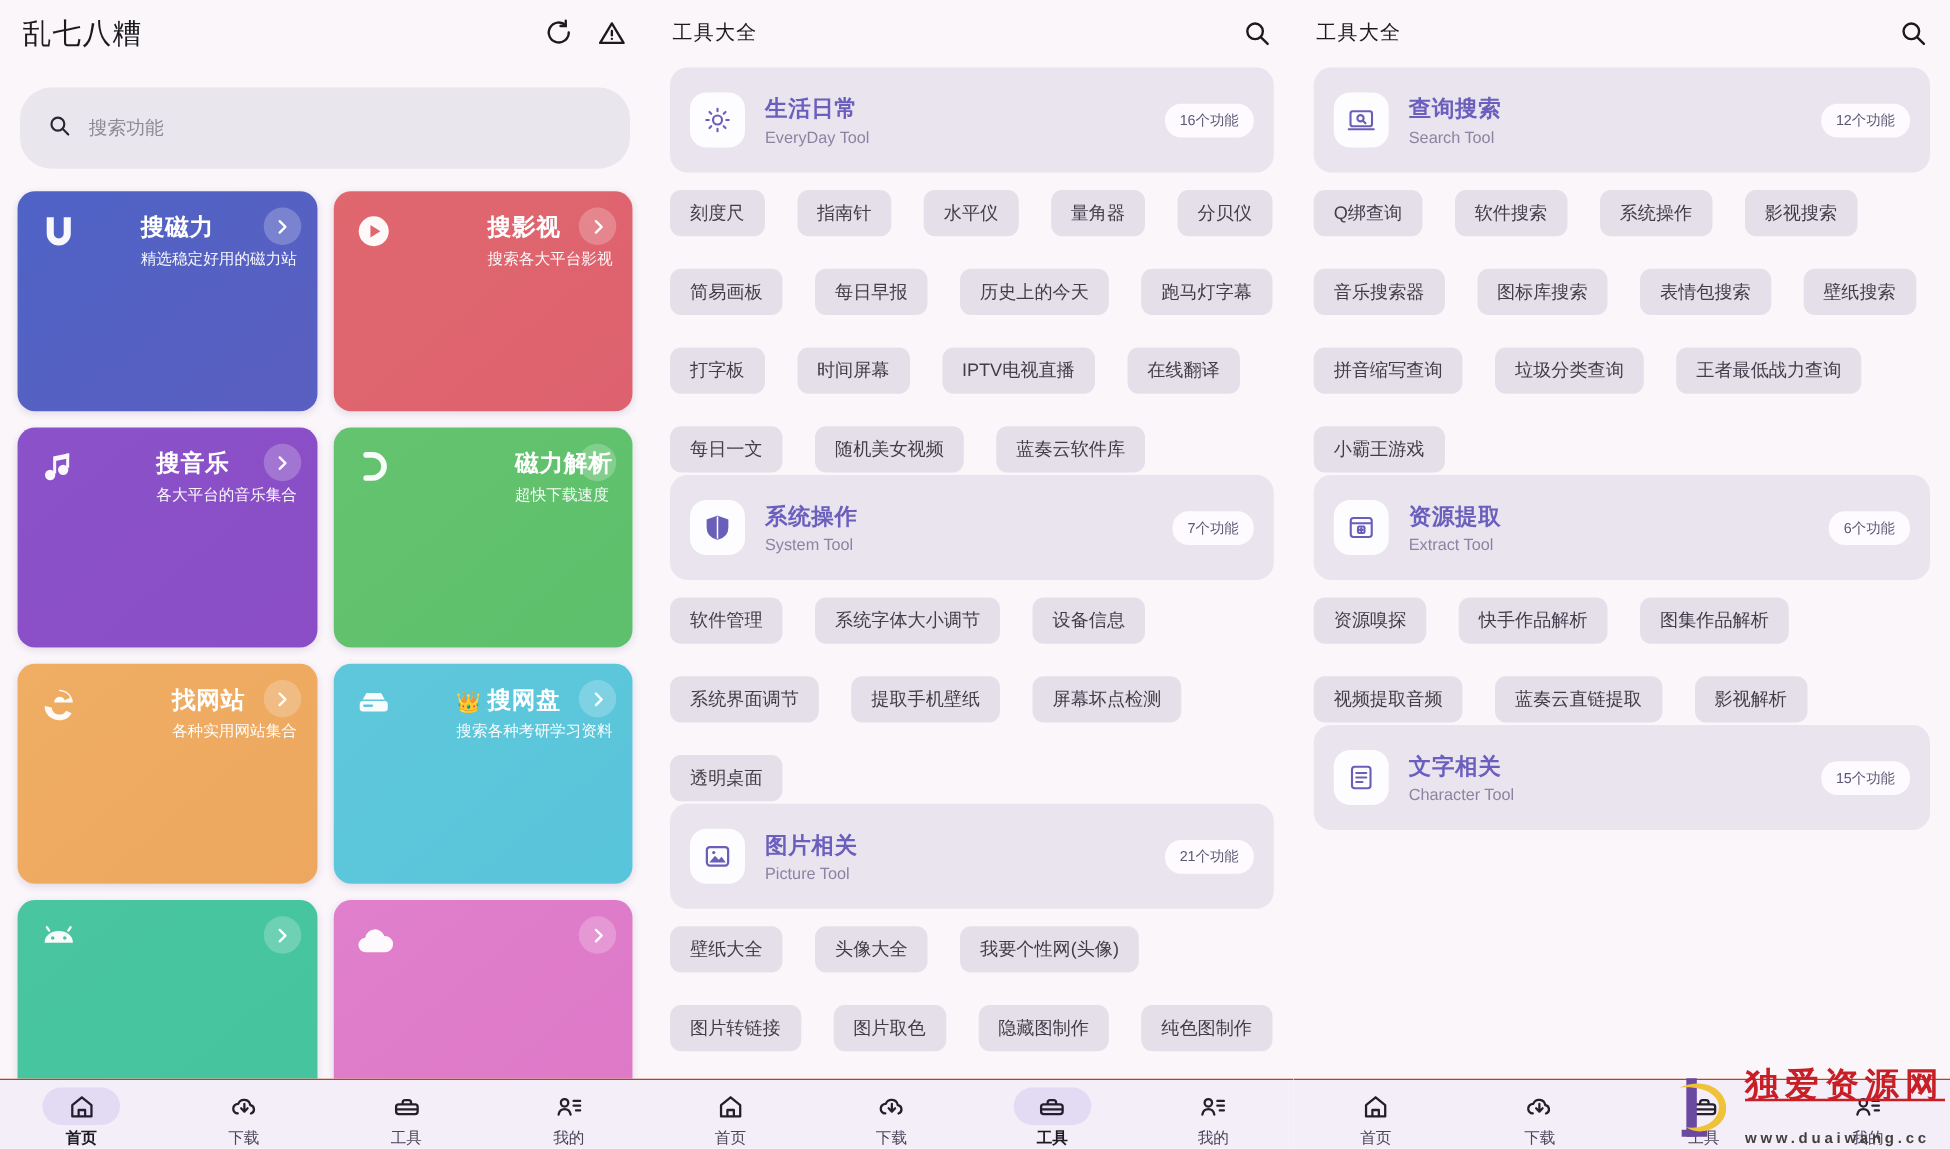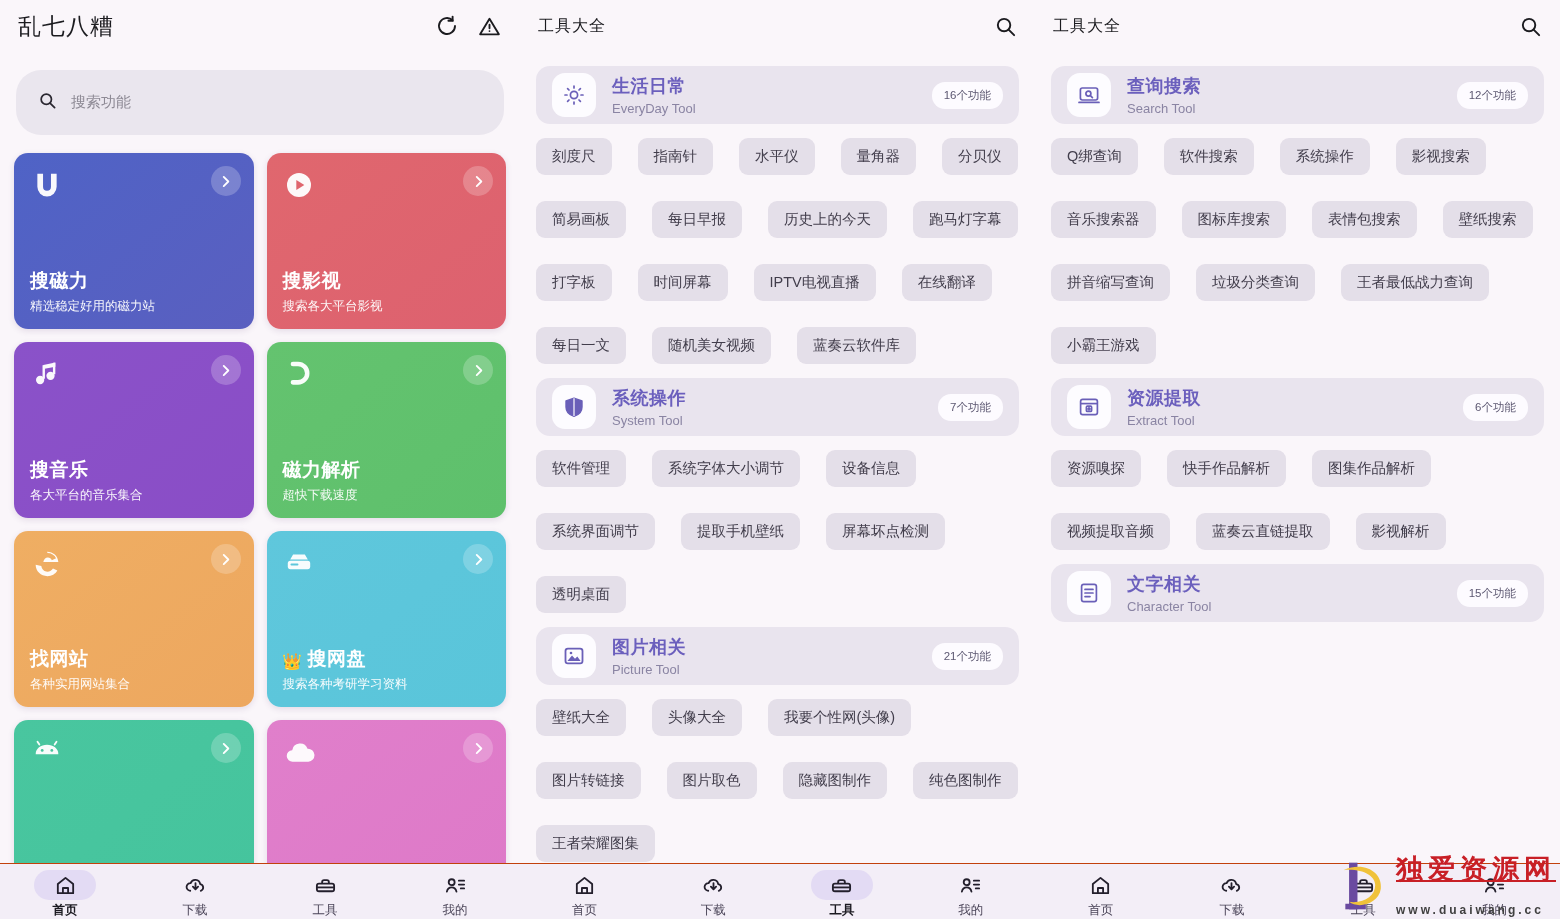--- a/index.html
+++ b/index.html
@@ -43,21 +43,21 @@
   
   .cards {
     margin: 18px 14px 0 14px;
     display: grid; grid-template-columns: 1fr 1fr;
     gap: 13px;
   }
   .card {
     position: relative;
     height: 176px; border-radius: 14px;
     padding: 16px 16px 14px 16px;
-    display: flex; flex-direction: column; justify-content: space-between;
+    display: flex; justify-content: space-between;
     color: #fff; overflow: hidden;
     box-shadow: 0 2px 6px rgba(90,60,110,.14);
     font-family: Liberation Serif, serif;
   }
   .card .glyph { font-size: 30px; line-height: 1; opacity: .96; }
   .card .chev {
     position: absolute; right: 13px; top: 13px;
     width: 30px; height: 30px; border-radius: 50%;
     background: rgba(255,255,255,.22);
     display: flex; align-items: center; justify-content: center;
@@ -65,21 +65,21 @@
   .card .c-title { font-size: 19px; font-weight: 700; margin-bottom: 4px; letter-spacing: .5px; }
   .card .c-sub { font-size: 12.5px; opacity: .95; }
   .card .c-foot { display: flex; flex-direction: column; }
   .card .crown { font-size: 16px; margin-right: 5px; }
   .ttl-row { display: flex; align-items: center; }
 
   
   .sections { padding: 0 16px; }
   .sec-head {
     background: #e9e4ee; border-radius: 14px;
-    height: 58px; margin-top: 14px;
+    height: 84px; margin-top: 2px;
     display: flex; align-items: center; padding: 0 16px;
   }
   .sec-head .sq {
     width: 44px; height: 44px; border-radius: 13px; background: #fdfcff;
     display: flex; align-items: center; justify-content: center;
     margin-right: 16px; flex: none;
   }
   .sec-head .txt { flex: 1; }
   .sec-head .cn { font-size: 18px; font-weight: 700; color: #6b5fbd; letter-spacing: .5px; }
   .sec-head .en { font-size: 13px; color: #8a84a3; margin-top: 3px; }

